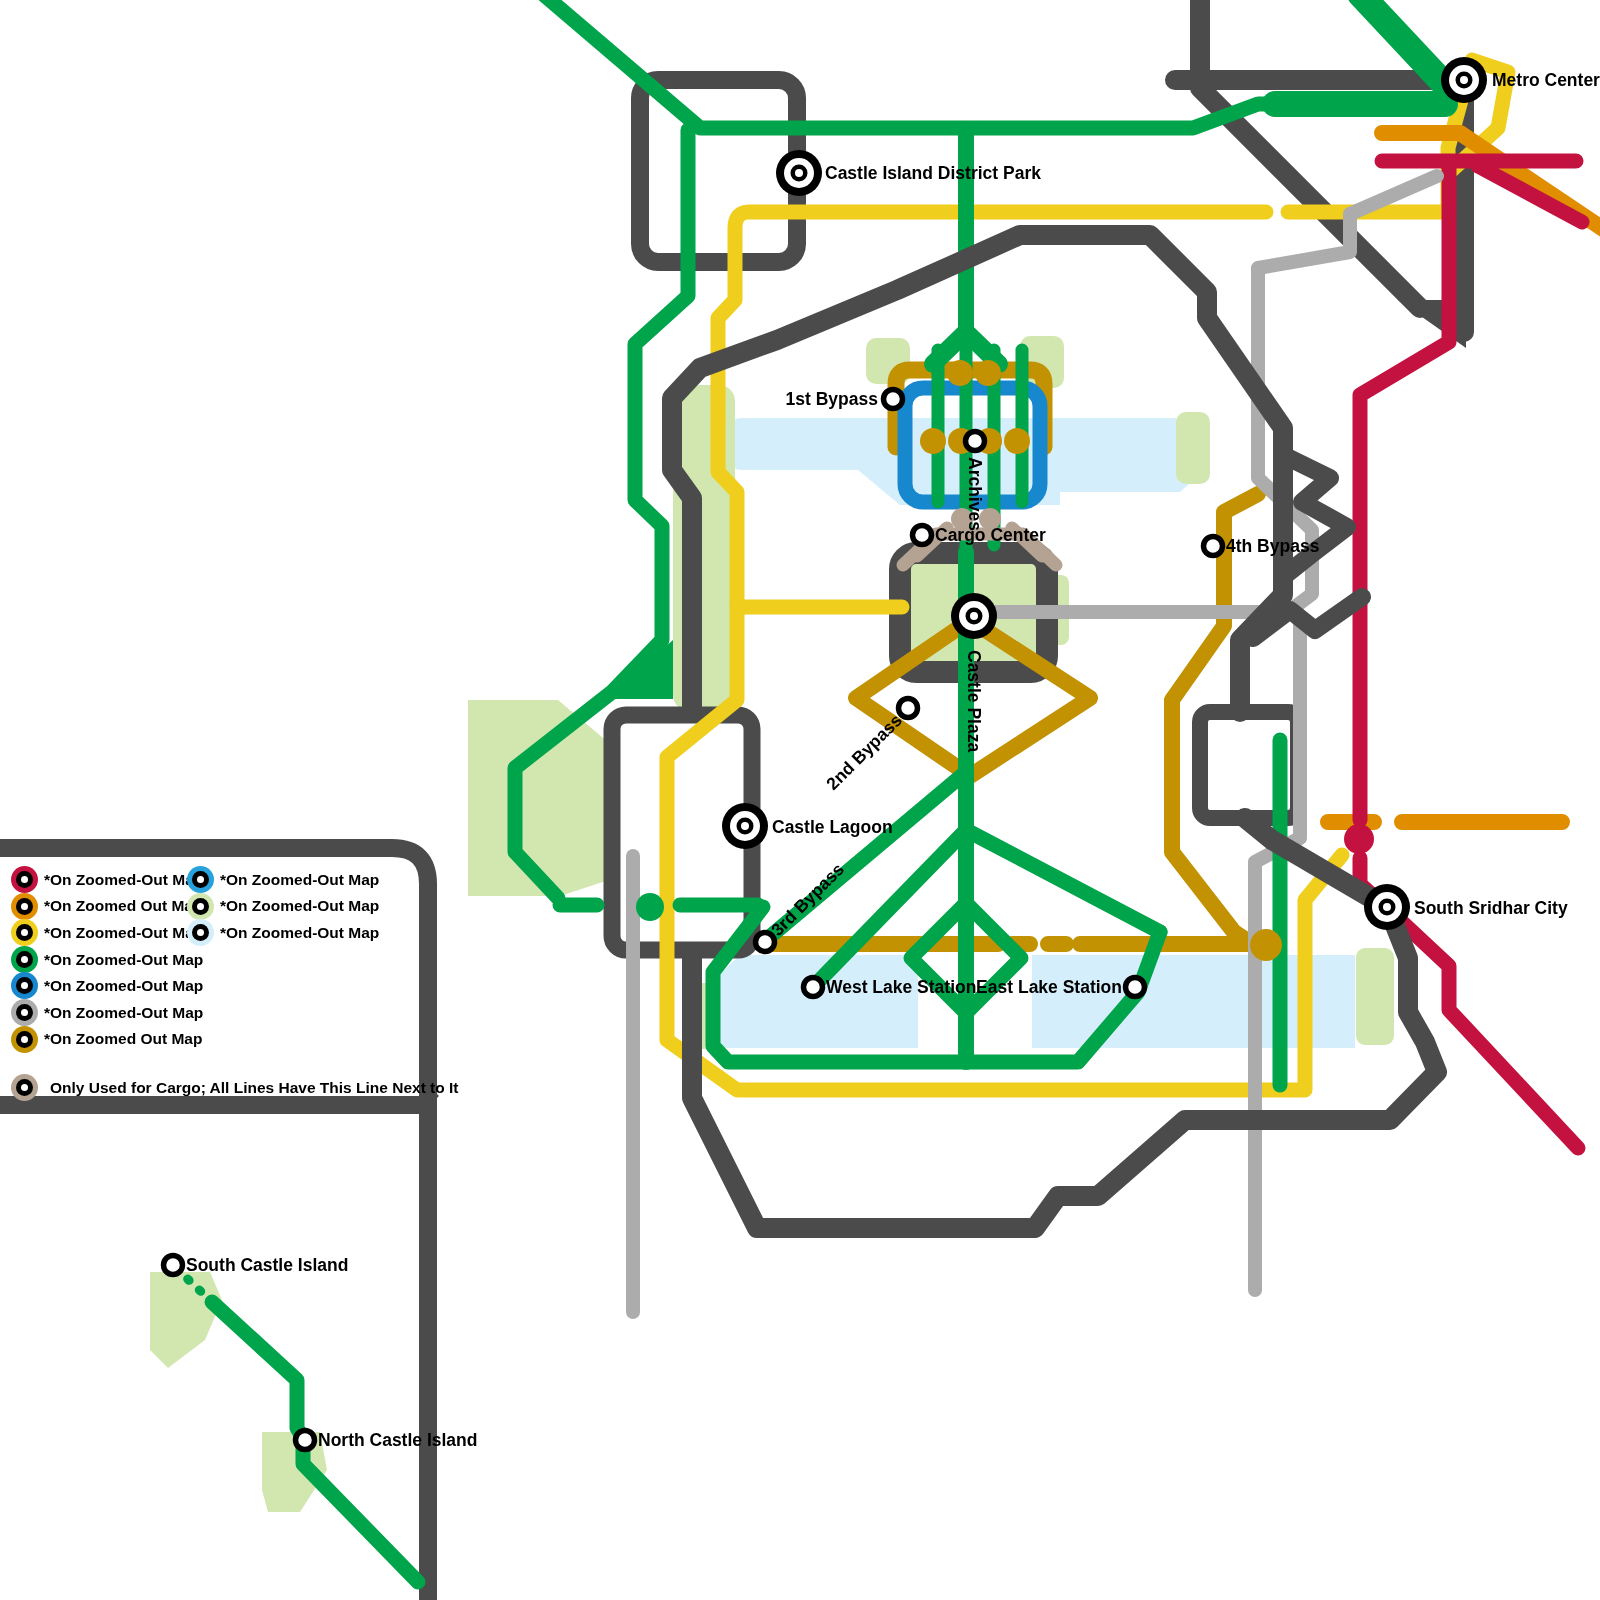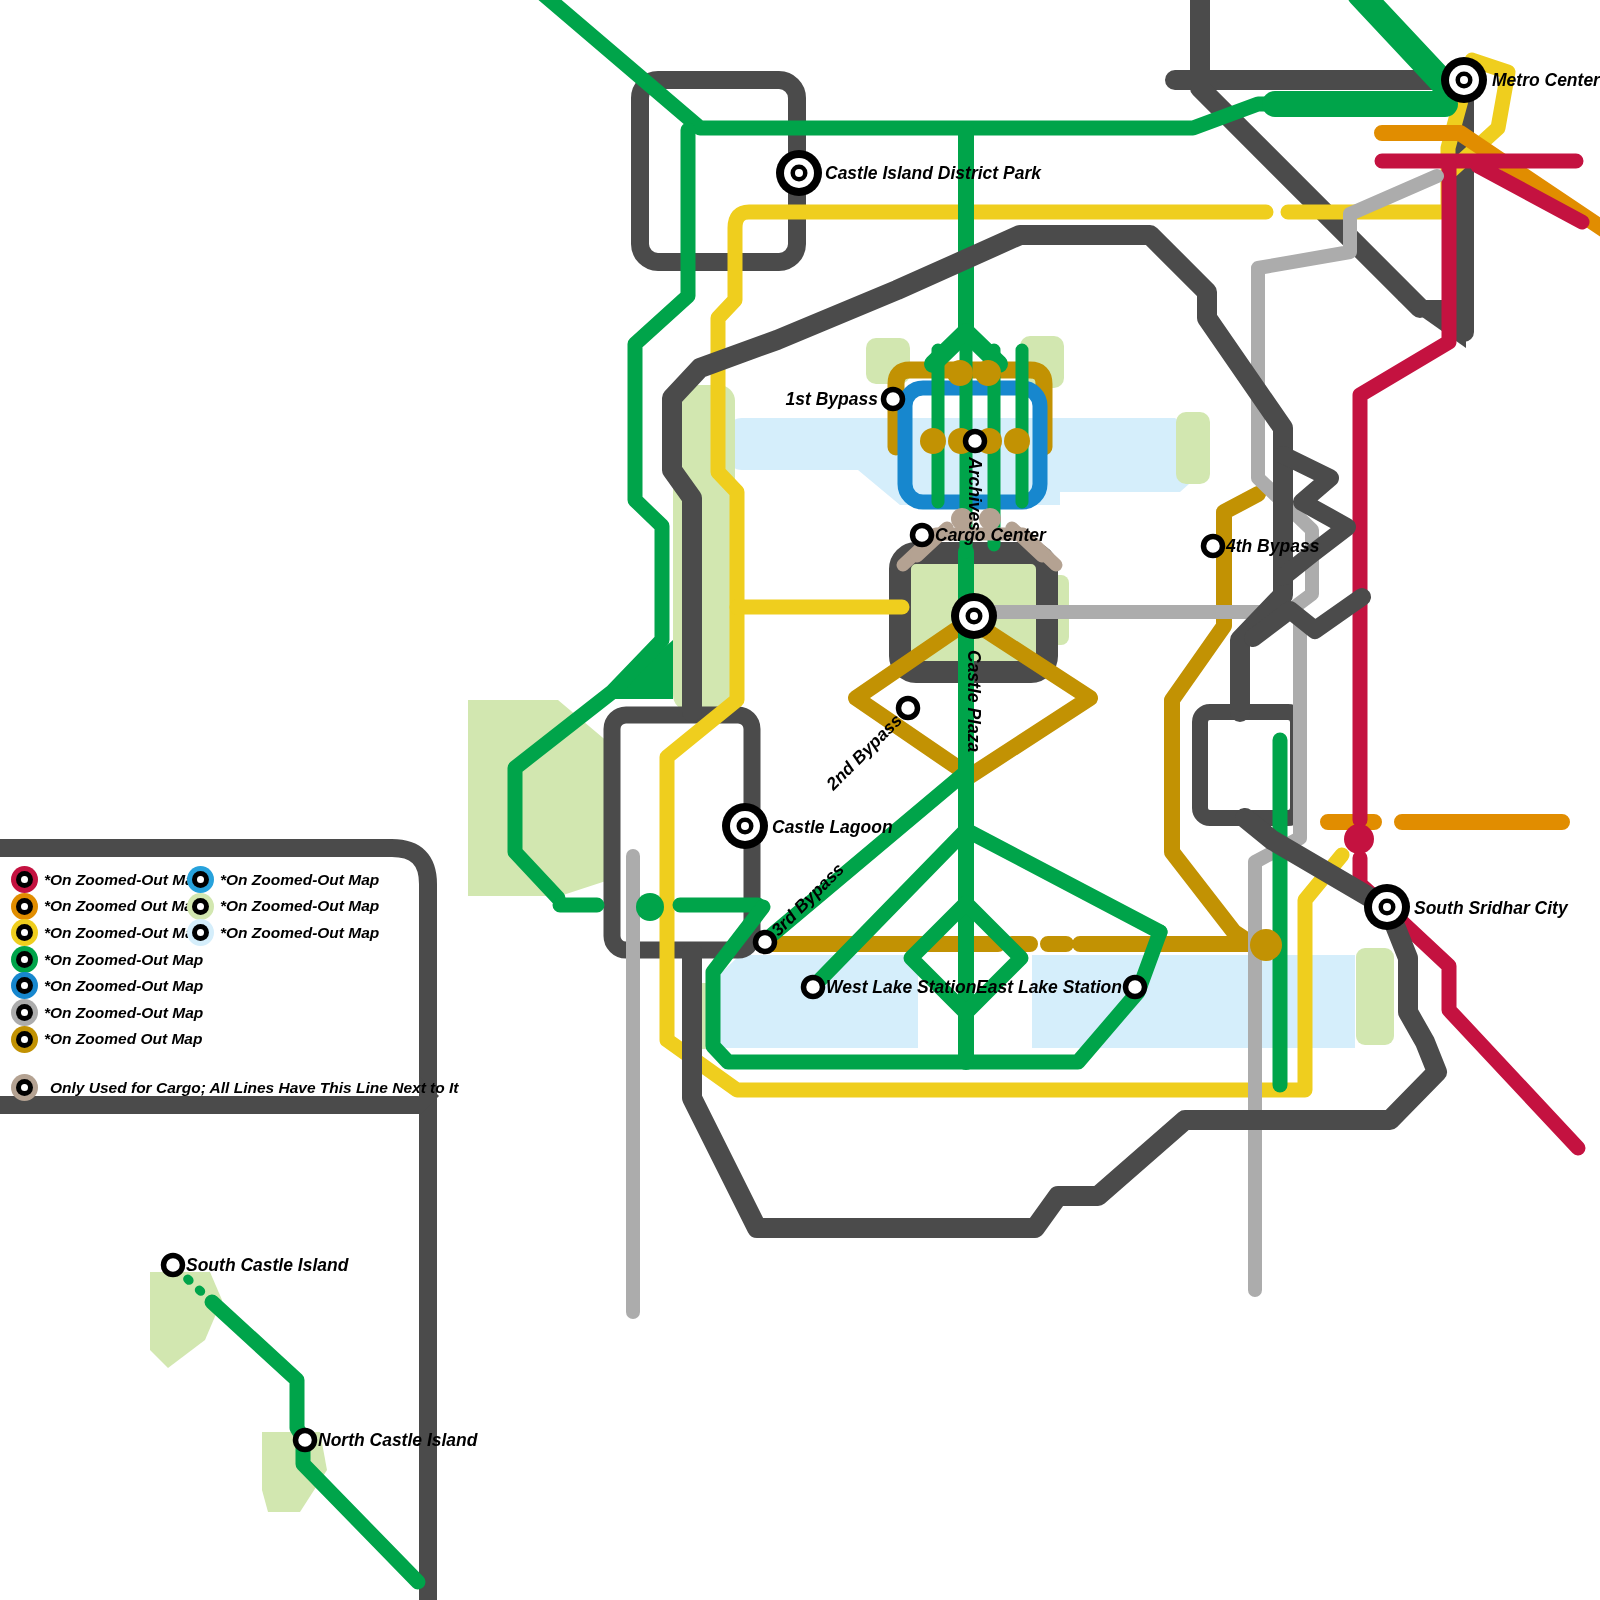--- a/index.html
+++ b/index.html
@@ -1,16 +1,16 @@
 <!DOCTYPE html>
 <html style="--crimson: #C41240; --orange: #E18D00; --yellow: #EFCE1E; --green: #00A44A; --blue: #1787CE; --blue2: #27A2DC; --gray: #ACACAC; --gold: #C29203; --tan: #B4A292; --dark: #4B4B4B; --water: #D5EEFB; --park: #D2E7B0;"><head>
 <meta charset="utf-8">
 <style>
   html,body{margin:0;padding:0;background:#ffffff;font-family:"Liberation Sans",sans-serif;}
-  #stage{position:relative;width:1600px;height:1600px;overflow:hidden;background:#fff;font-style:italic;}
+  #stage{position:relative;width:1600px;height:1600px;overflow:hidden;background:#fff;}
   svg{position:absolute;left:0;top:0;}
   .st-label{font-family:"Liberation Sans",sans-serif;font-weight:bold;font-size:17.5px;fill:#000;}
   #legend{position:absolute;left:0;top:0;width:430px;height:1600px;pointer-events:none;}
   .leg-row{position:absolute;display:flex;align-items:center;gap:6px;height:27px;}
   .leg-icon{width:27px;height:27px;border-radius:50%;display:flex;align-items:center;justify-content:center;flex:0 0 27px;}
   .leg-icon .mid{width:17px;height:17px;border-radius:50%;background:#000;display:flex;align-items:center;justify-content:center;}
   .leg-icon .hole{width:7px;height:7px;border-radius:50%;background:#fff;}
   .leg-label{font-weight:bold;font-size:15.5px;color:#000;white-space:nowrap;line-height:1;}
 </style>
 </head>

